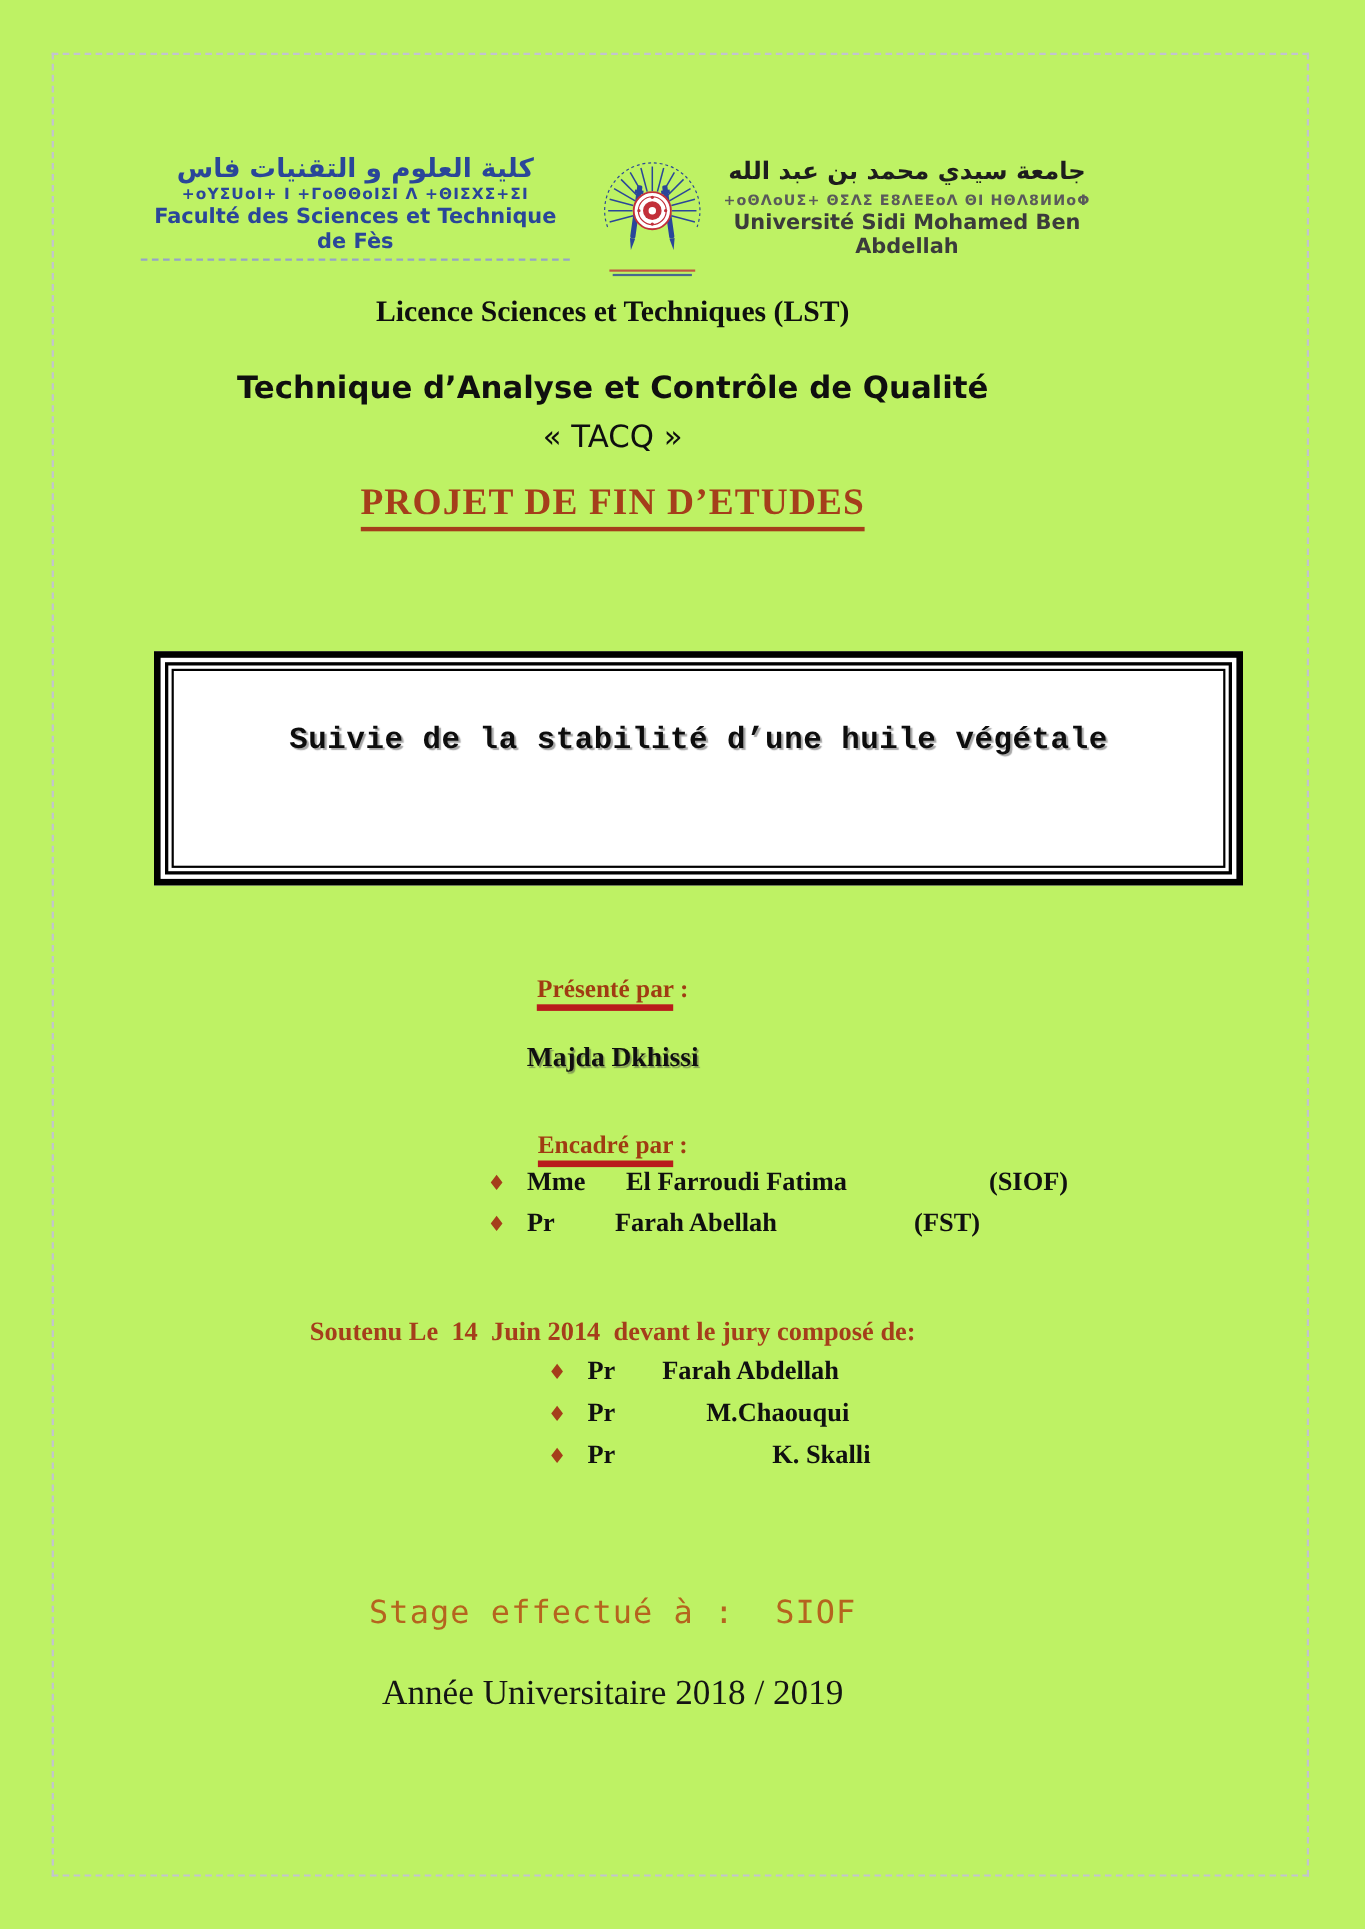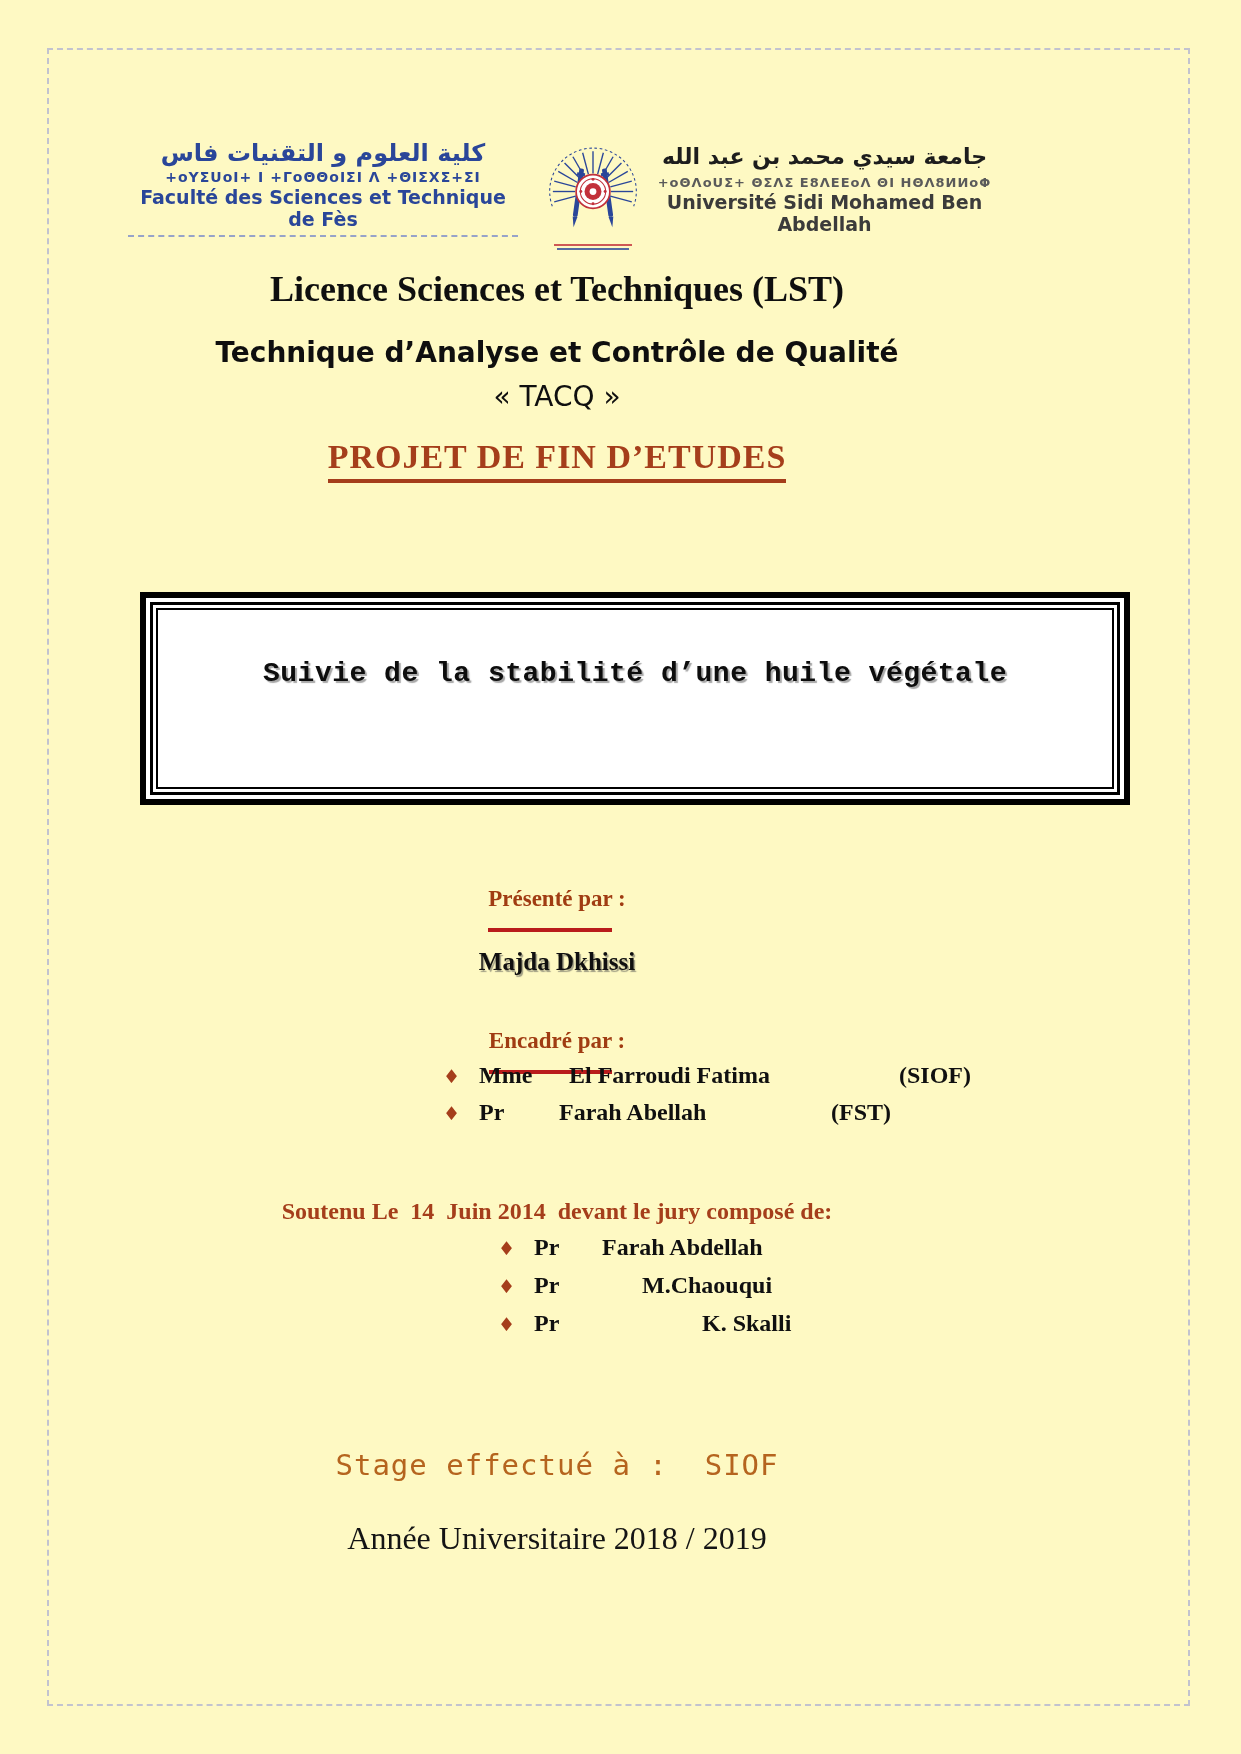--- a/index.html
+++ b/index.html
@@ -1,18 +1,18 @@
 <!DOCTYPE html>
 <html><head>
 <meta charset="utf-8">
 <style>
   * { margin:0; padding:0; box-sizing:border-box; }
   body { background:#fff; }
   .page {
-    position:relative; width:1241px; height:1754px; background:#fef9c3;
+    position:relative; width:1241px; height:1754px; background:#bef264;
     font-family:"Liberation Serif", serif; color:#111; overflow:hidden;
   }
   .page-border {
     position:absolute; left:47px; top:48px; width:1143px; height:1658px;
     border:2px dashed #c2c3cf;
   }
   
   .hdr-left {
     position:absolute; left:128px; top:138px; width:390px; text-align:center;
   }
@@ -43,40 +43,40 @@
   .hdr-right .fr {
     font-family:"DejaVu Sans", sans-serif; font-weight:bold;
     font-size:19px; color:#3b3b3b; margin-top:1px;
   }
   .logo-wrap { position:absolute; left:540px; top:126px; width:106px; height:128px; }
   .logo-caption { margin:2px auto 0; width:78px; }
   .logo-caption .cap1 { height:2px; background:#c2303a; opacity:.8; margin-bottom:2px; }
   .logo-caption .cap2 { height:2px; background:#2a4699; opacity:.8; width:92%; margin:0 auto; }
   
   .ccol { position:absolute; left:47px; width:1020px; text-align:center; }
-  .t-lst { top:268px; font-weight:bold; font-size:36px; color:#0f0f0f; }
+  .t-lst { top:268px; font-weight:bold; font-size:27px; color:#0f0f0f; }
   .t-prog { top:336px; font-family:"DejaVu Sans", sans-serif; font-weight:bold; font-size:28px; color:#0f0f0f; }
   .t-acr  { top:380px; font-family:"DejaVu Sans", sans-serif; font-weight:normal; font-size:28px; color:#0f0f0f; }
   .t-projet { top:438px; }
   .t-projet span {
     display:inline-block; font-weight:bold; font-size:34px; letter-spacing:1px;
     color:#a53e1b; border-bottom:4px solid #a53e1b; padding-bottom:3px;
   }
   
   .tbox { position:absolute; left:140px; top:592px; width:990px; height:213px;
           border:6px solid #000; padding:4px; background:#fff; }
   .tbox-mid { border:3px solid #000; padding:3px; height:100%; }
   .tbox-in  { border:2px solid #000; height:100%; text-align:center; }
   .tbox-title {
     margin-top:48px; font-weight:bold; font-size:28px; color:#0d0d0d;
     text-shadow:2px 2px 1px rgba(60,60,60,.45); letter-spacing:.5px;font-family:Liberation Mono, monospace;
   }
   
   .t-presente { top:886px; font-weight:bold; font-size:23px; color:#a03c12; }
-  .t-presente .ul, .t-encadre .ul { border-bottom:4px solid #b91c1c; padding-bottom:17px; }
+  .t-presente .ul, .t-encadre .ul { border-bottom:6px solid #b91c1c; padding-bottom:2px; }
   .t-student { top:948px; font-weight:bold; font-size:25px; color:#101010;
                text-shadow:1.5px 1.5px 1px rgba(70,70,70,.5); }
   .t-encadre { top:1028px; font-weight:bold; font-size:23px; color:#a03c12; }
   .adv-block { position:absolute; left:443px; top:1062px; }
   .adv-row { display:flex; align-items:baseline; height:37px;
              font-weight:bold; font-size:24px; color:#101010; }
   .bullet { color:#a53e1b; font-size:19px; width:36px;
             font-family:"DejaVu Sans", sans-serif; }
   .adv-row:nth-of-type(1) .p-title { width:90px; }
   .adv-row:nth-of-type(1) .p-name  { width:330px; }

